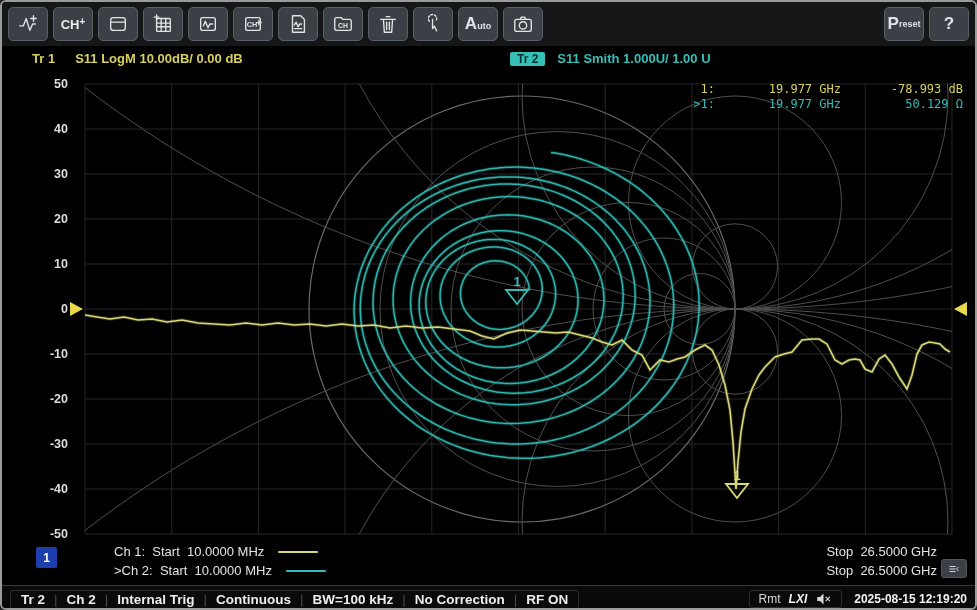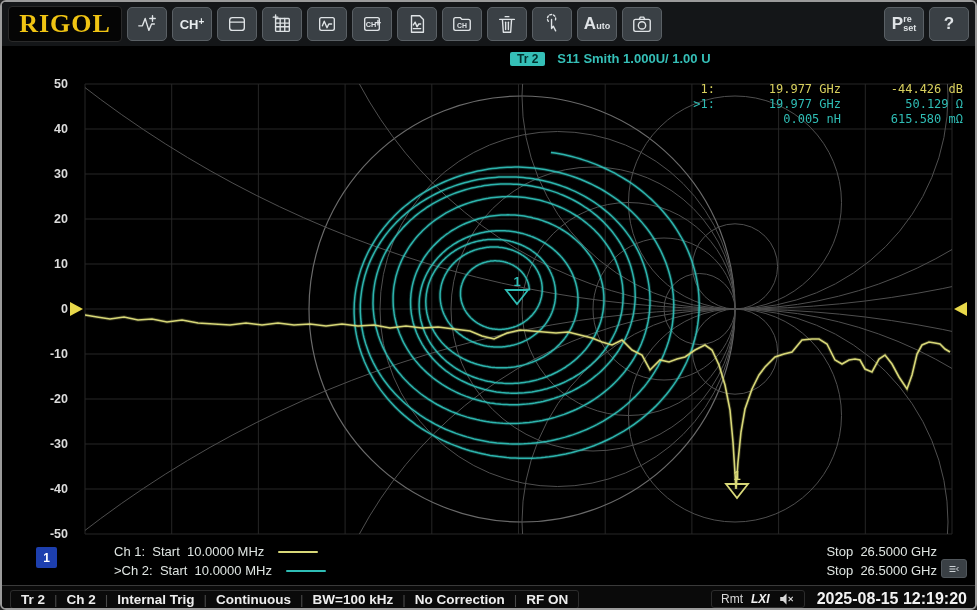--- a/index.html
+++ b/index.html
@@ -13,21 +13,21 @@
     display:flex;align-items:center;justify-content:center;
     font-family:"Liberation Serif",serif;font-weight:bold;font-size:26px;letter-spacing:1px;color:#f0c413;}
   .tb-btn{width:40px;height:34px;background:#3a4045;border:1px solid #5a6065;border-radius:5px;
     display:flex;align-items:center;justify-content:center;color:#dfe3e6;cursor:pointer;padding:0;
     font-family:"Liberation Sans",sans-serif;}
   .tb-btn svg{display:block;}
   .tb-txt{font-size:13px;font-weight:bold;color:#e8ecee;}
   .tb-sup{font-size:10px;font-weight:bold;vertical-align:top;line-height:10px;}
   .tb-big{font-size:17px;font-weight:bold;}
   .tb-small{font-size:9px;font-weight:bold;line-height:9px;text-align:left;}
-  .tb-stack{display:flex;flex-direction:column;}
+  .tb-stack{display:flex;flex-direction:row;}
   .spacer{flex:1;}
   
   .trace-info{position:absolute;top:47px;left:0;right:0;height:22px;z-index:4;font-size:13px;font-weight:bold;}
   .tr1-group{position:absolute;left:30px;top:2px;color:#d8d05e;display:flex;gap:20px;}
   .tr2-group{position:absolute;left:508px;top:2px;color:#35bfb7;display:flex;gap:12px;align-items:center;}
   .tr2-badge{background:#35bfb7;color:#00312e;padding:0px 7px;border-radius:2px;font-size:12px;}
   
   .marker-readout{position:absolute;top:80px;right:12px;z-index:4;
     font-family:"DejaVu Sans Mono",monospace;font-size:12px;line-height:15px;}
   .mk-row{display:flex;}
@@ -48,21 +48,21 @@
   
   .status-bar{position:absolute;top:583px;left:0;right:0;height:27px;background:#0a0a0a;
     border-top:1px solid #3a3a3a;display:flex;align-items:center;padding:0 8px;box-sizing:border-box;
     font-size:13.5px;font-weight:bold;color:#ededed;z-index:5;}
   .sb-left{display:flex;align-items:center;border:1px solid #2c2c2c;border-radius:3px;padding:1px 10px;}
   .sb-sep{color:#4a4a4a;margin:0 9px;font-weight:normal;}
   .sb-right{margin-left:auto;display:flex;align-items:center;gap:12px;}
   .rmt-box{display:flex;align-items:center;gap:8px;border:1px solid #2c2c2c;border-radius:3px;padding:1px 9px;}
   .rmt-label{font-size:12px;font-weight:normal;color:#d8d8d8;}
   .lxi-label{font-style:italic;font-weight:bold;font-size:12px;color:#f2f2f2;}
-  .datetime{font-size:16px;color:#f2f2f2;}
+  .datetime{font-size:12px;color:#f2f2f2;}
   
   .plot-svg{position:absolute;top:0;left:0;z-index:1;}
 </style>
 </head>
 <body>
 
 <div class="screen">
 
   <svg class="plot-svg" id="plot" width="977" height="610" viewBox="0 0 977 610">
       <defs>
@@ -141,21 +141,20 @@
         <path d="M504,288 L526,288 L515,302 Z"></path>
         <text x="515" y="284" stroke="none" fill="#2fbdb5" font-size="13" font-weight="bold" text-anchor="middle" font-family="Liberation Sans,sans-serif">1</text>
       </g>
       <g fill="#e8d84a">
         <path d="M68,300 L68,314 L81,307 Z"></path>
         <path d="M965,300 L965,314 L952,307 Z"></path>
       </g>
     </svg>
 
   <div class="toolbar">
-    <div class="logo">RIGOL</div>
     <div id="tb-buttons" style="display:flex;gap:5px;">
         <button class="tb-btn">
           <svg width="22" height="22" viewBox="0 0 24 24">
             <g stroke="#dfe3e6" stroke-width="1.5" fill="none" stroke-linecap="round" stroke-linejoin="round">
               <path d="M3 14h4l3-8 4 13 3-7h3"></path>
               <path d="M18 3v6M15 6h6"></path>
             </g>
           </svg>
         </button>
         <button class="tb-btn">
@@ -254,41 +253,40 @@
         <span>re</span>
         <span>set</span>
       </span>
     </button>
     <button class="tb-btn">
       <span class="tb-big">?</span>
     </button>
   </div>
 
   <div class="trace-info">
+    <div class="tr1-group">
+      <span>Tr 1</span>
+      <span>S11 LogM 10.00dB/ 0.00 dB</span>
+    </div>
     <div class="tr2-group">
       <span class="tr2-badge">Tr 2</span>
       <span>S11 Smith 1.000U/ 1.00 U</span>
     </div>
   </div>
 
   <div class="marker-readout" id="marker-readout">
       <div class="mk-row" style="color: rgb(216, 208, 94);">
         <span class="mk-label">1:</span>
         <span class="mk-freq">19.977 GHz</span>
-        <span class="mk-value">-44.426 dB</span>
+        <span class="mk-value">-78.993 dB</span>
       </div>
       <div class="mk-row" style="color: rgb(47, 189, 181);">
         <span class="mk-label">&gt;1:</span>
         <span class="mk-freq">19.977 GHz</span>
         <span class="mk-value">50.129 Ω</span>
-      </div>
-      <div class="mk-row" style="color: rgb(47, 189, 181);">
-        <span class="mk-label"></span>
-        <span class="mk-freq">0.005 nH</span>
-        <span class="mk-value">615.580 mΩ</span>
       </div>
     </div>
 
   <div class="channel-info">
     <div class="ch-badge">1</div>
     <div class="ch-rows" id="ch-rows">
         <div class="ch-row"><span>Ch 1:</span><span>  Start  10.0000 MHz</span><span class="ch-swatch" style="background:#d8d878"></span></div>
         <div class="ch-row"><span>&gt;Ch 2:</span><span>  Start  10.0000 MHz</span><span class="ch-swatch" style="background:#2fbdb5"></span></div>
       </div>
     <div class="ch-stops" id="ch-stops">

